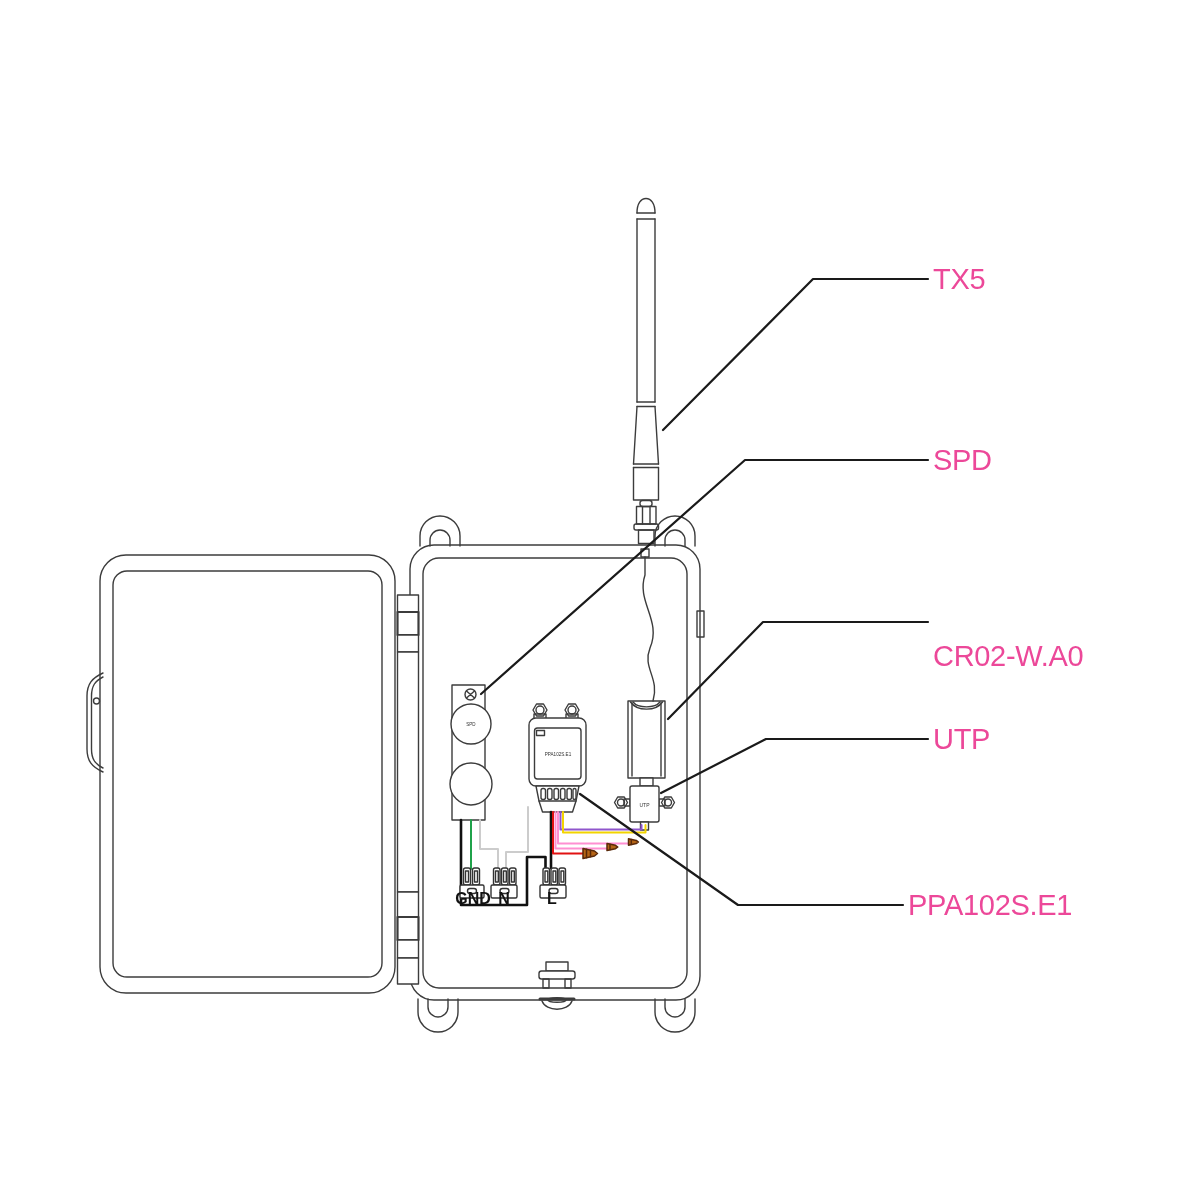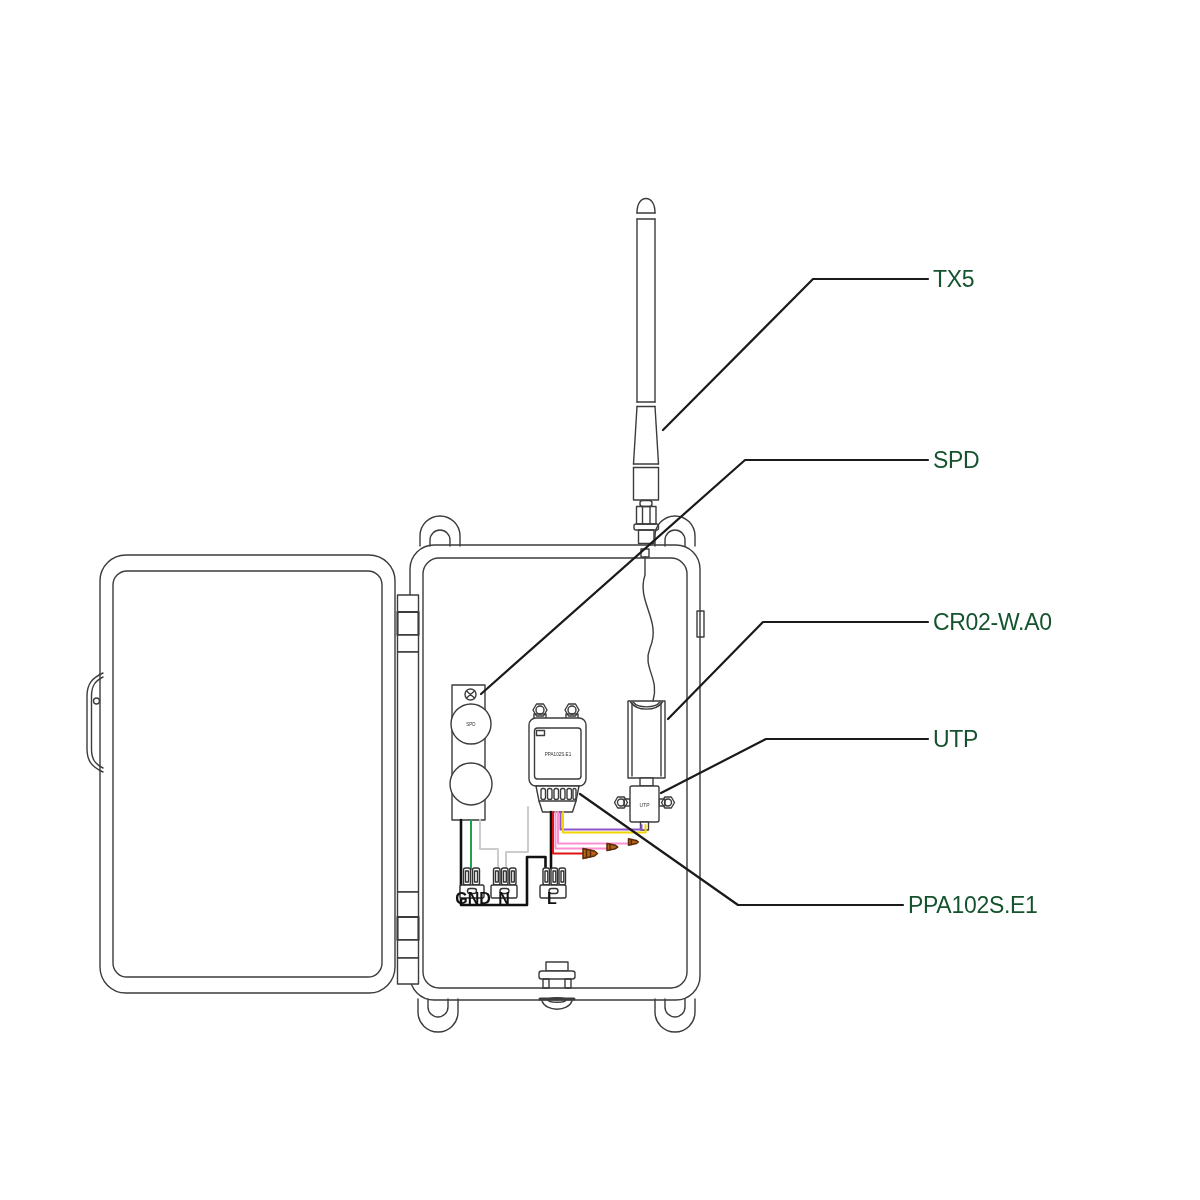--- a/index.html
+++ b/index.html
@@ -3,21 +3,21 @@
 <meta charset="utf-8">
 <style>
   html,body{margin:0;padding:0;background:#ffffff;}
   #canvas{
     position:relative;width:1200px;height:1200px;background:#ffffff;overflow:hidden;
     font-family:"Liberation Sans",sans-serif;
   }
   #art{position:absolute;left:0;top:0;}
   .callout{
     position:absolute;transform:translateY(-50%);
-    font-size:23px;letter-spacing:-0.3px;color:#14532d;white-space:nowrap;
+    font-size:29px;letter-spacing:-0.3px;color:#ec4899;white-space:nowrap;
   }
   .tinylbl{
     position:absolute;transform:translate(-50%,-50%);
     color:#333;white-space:nowrap;text-align:center;
   }
   .termlbl{
     position:absolute;transform:translate(-50%,-50%);
     font-size:16px;font-weight:bold;color:#111;white-space:nowrap;
   }
   .t-spd{font-size:4.5px;}
@@ -221,21 +221,21 @@
     <path d="M663,430 L813,279 L928,279"></path>
     <path d="M481,694 L745,460 L928,460"></path>
     <path d="M668,719 L763,622 L928,622"></path>
     <path d="M661,793 L766,739 L928,739"></path>
     <path d="M580,794 L738,905 L903,905"></path>
   </g>
 </svg>
 
 <span class="callout" style="left:933px;top:279px">TX5</span>
 <span class="callout" style="left:933px;top:460px">SPD</span>
-<span class="callout" style="left:933px;top:622px">CR02-W.A0</span>
+<span class="callout" style="left:933px;top:656px">CR02-W.A0</span>
 <span class="callout" style="left:933px;top:739px">UTP</span>
 <span class="callout" style="left:908px;top:905px">PPA102S.E1</span>
 
 <span class="tinylbl t-spd" style="left:471px;top:724px">SPD</span>
 <span class="tinylbl t-ppa" style="left:558px;top:754px">PPA102S.E1</span>
 <span class="tinylbl t-utp" style="left:644.5px;top:804.5px">UTP</span>
 
 <span class="termlbl" style="left:473px;top:899px">GND</span>
 <span class="termlbl" style="left:504px;top:899px">N</span>
 <span class="termlbl" style="left:552px;top:899px">L</span>

